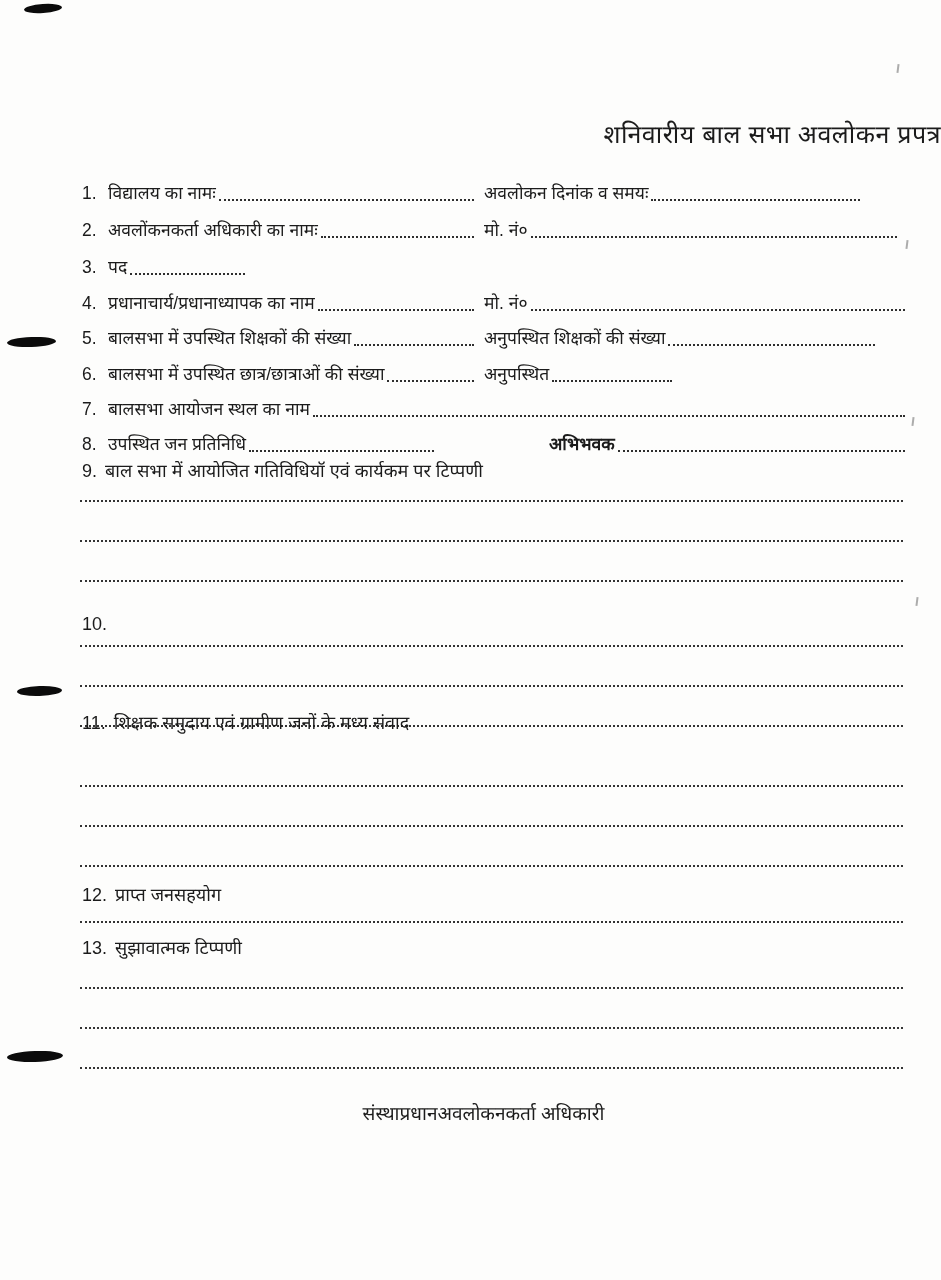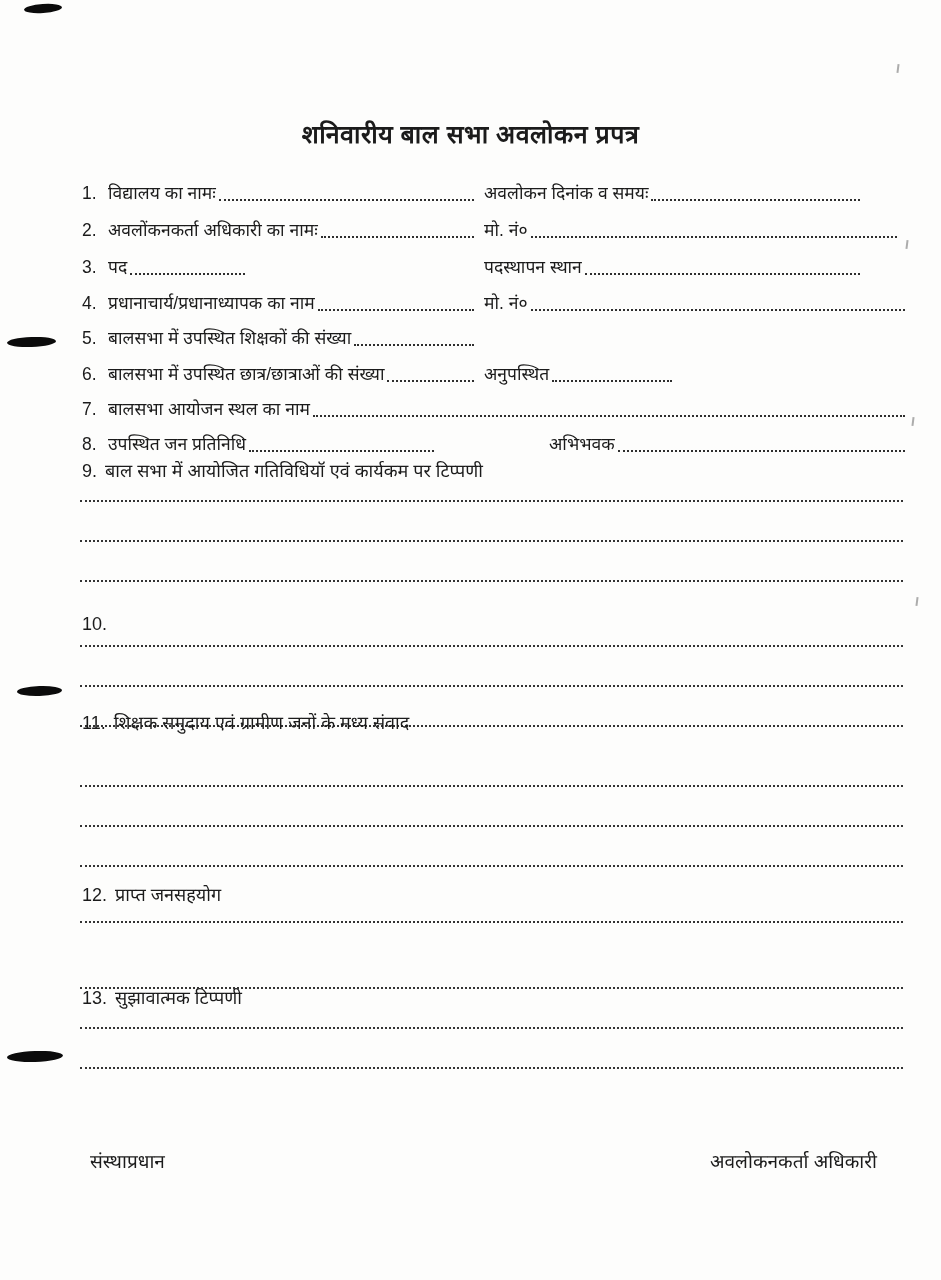--- a/index.html
+++ b/index.html
@@ -8,23 +8,23 @@
     width:941px;height:1280px;
     background:#fdfdfc;
     color:#1b1b1b;
     font-family:"Liberation Sans","DejaVu Sans",sans-serif;
     overflow:hidden;
     margin:0 auto;
   }
   .abs{position:absolute;left:0;right:0;}
   .title{
     top:116px;
-    text-align:center;
+    text-align:right;
     font-size:25px;
-    font-weight:700;
+    font-weight:400;
     letter-spacing:.5px;
   }
   
   .frow{
     display:flex;align-items:flex-end;
     height:28px;
     padding-left:82px;padding-right:36px;
     font-size:17.5px;
   }
   .fleft{display:flex;align-items:flex-end;width:392px;flex-shrink:0;}
@@ -36,37 +36,37 @@
     flex:1;min-width:14px;
     border-bottom:2px dotted #2e2e2e;
     margin:0 0 3px 3px;
   }
   .dots.w115{flex:0 0 115px;}
   .dots.w120{flex:0 0 120px;}
   .dots.w185{flex:0 0 185px;}
   .pr45{padding-right:45px;}
   .pr8{padding-right:8px;}
   .pr30{padding-right:30px;}
-  .ml75{margin-left:75px;}
+  .ml75{margin-left:75px;font-weight:bold;}
   
   .srow{
     display:flex;align-items:flex-end;
     height:28px;
     padding-left:82px;
     font-size:18px;
   }
   .snum{margin-right:8px;flex-shrink:0;}
   
   .lines{position:absolute;left:80px;right:38px;}
   .wline{height:38px;border-top:2.5px dotted #333;}
   .lines .wline:first-child{border-top:2.5px dotted #333;height:38px;}
   
   .footer{
-    top:1148px;
-    display:flex;justify-content:space-between;
+    top:1100px;
+    display:flex;justify-content:center;
     padding:0 64px 0 90px;
     font-size:19px;
   }
   
   .blob{position:absolute;background:#0b0b0b;border-radius:50%;}
   .blob.b1{left:24px;top:4px;width:38px;height:9px;transform:rotate(-4deg);}
   .blob.b2{left:7px;top:337px;width:49px;height:10px;transform:rotate(-2deg);}
   .blob.b3{left:17px;top:686px;width:45px;height:10px;transform:rotate(-2deg);}
   .blob.b4{left:7px;top:1051px;width:56px;height:11px;transform:rotate(-2deg);}
   
@@ -115,42 +115,42 @@
       <span class="dots"></span>
     </div>
   </div>
 
   <div class="abs frow" style="top:250px">
     <div class="fleft">
       <span class="num">3.</span>
       <span class="lbl">पद</span>
       <span class="dots w115"></span>
     </div>
-    <div class="fright pr45">
-      <span class="lbl">पदस्थापन स्थान</span>
-      <span class="dots"></span>
-    </div>
   </div>
 
   <div class="abs frow" style="top:286px">
     <div class="fleft">
       <span class="num">4.</span>
       <span class="lbl">प्रधानाचार्य/प्रधानाध्यापक का नाम</span>
       <span class="dots"></span>
     </div>
     <div class="fright">
       <span class="lbl">मो. नं०</span>
       <span class="dots"></span>
     </div>
   </div>
 
   <div class="abs frow" style="top:321px">
     <div class="fleft">
       <span class="num">5.</span>
       <span class="lbl">बालसभा में उपस्थित शिक्षकों की संख्या</span>
+      <span class="dots"></span>
+    </div>
+    <div class="fright pr30">
+      <span class="lbl">अनुपस्थित शिक्षकों की संख्या</span>
       <span class="dots"></span>
     </div>
   </div>
 
   <div class="abs frow" style="top:357px">
     <div class="fleft">
       <span class="num">6.</span>
       <span class="lbl">बालसभा में उपस्थित छात्र/छात्राओं की संख्या</span>
       <span class="dots"></span>
     </div>
@@ -210,21 +210,21 @@
     </div>
 
   <div class="abs srow" style="top:878px">
     <span class="snum">12.</span>
     <span class="lbl">प्राप्त जनसहयोग</span>
   </div>
   <div class="lines" style="top:921px">
       <div class="wline"></div>
     </div>
 
-  <div class="abs srow" style="top:981px">
+  <div class="abs srow" style="top:931px">
     <span class="snum">13.</span>
     <span class="lbl">सुझावात्मक टिप्पणी</span>
   </div>
   <div class="lines" style="top:987px">
       <div class="wline"></div>
       <div class="wline"></div>
       <div class="wline"></div>
     </div>
 
   <div class="abs footer">

